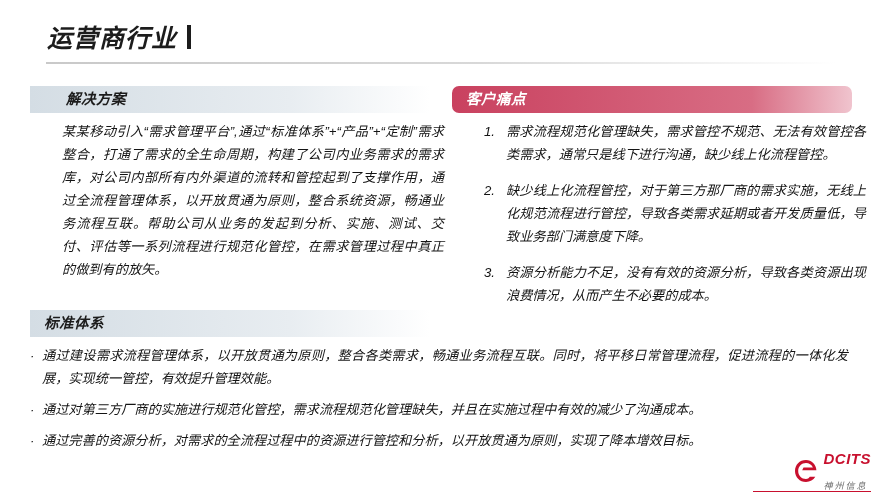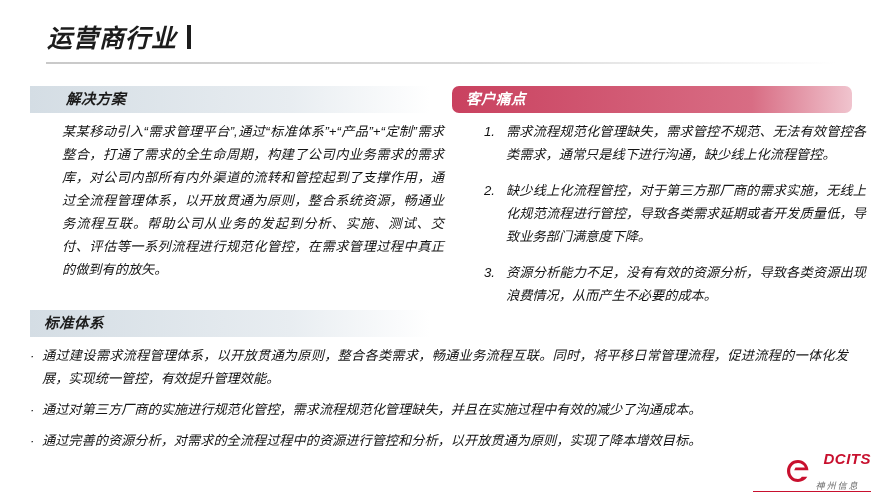--- a/index.html
+++ b/index.html
@@ -160,21 +160,20 @@
     display: flex;
     flex-direction: column;
     justify-content: center;
     line-height: 1;
   }
   .logo-en {
     font-size: 15px;
     font-weight: bold;
     color: #c8102e;
     letter-spacing: 0.5px;
-    margin-left: 8px;
   }
   .logo-cn {
     font-size: 9px;
     color: #6b6b6b;
     letter-spacing: 2px;
     margin-top: 16px;
   }
   .footer-rule {
     position: absolute;
     right: 14px;

